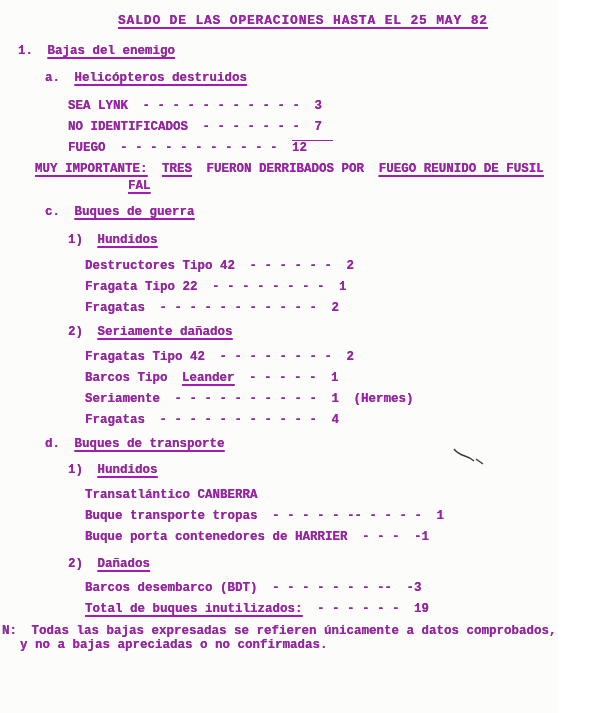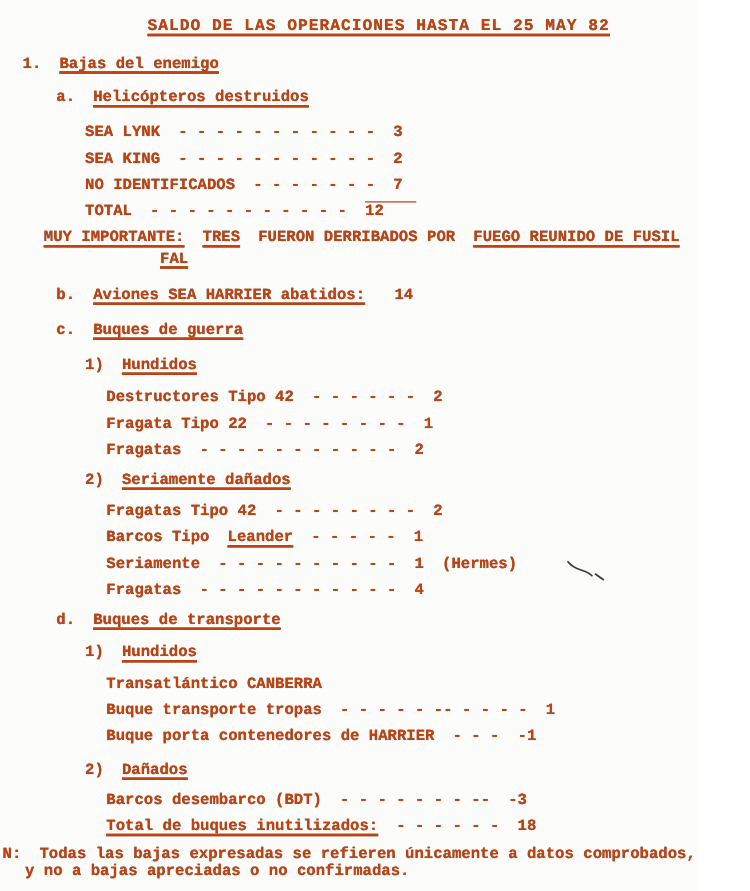--- a/index.html
+++ b/index.html
@@ -1,20 +1,20 @@
 <!DOCTYPE html>
 <html><head>
 <meta charset="utf-8">
 <style>
   html,body{margin:0;padding:0;background:#ffffff;}
   .page{
     position:relative;
     width:558px;height:713px;
     background:#fcfcfa;
-    color:#c2410c;
+    color:#a21caf;
     font-family:"Liberation Mono","DejaVu Sans Mono",monospace;
     font-size:12.5px;
     font-weight:bold;
     text-shadow:0 0 0.6px rgba(20,18,15,.7);
     overflow:hidden;
     box-sizing:border-box;
     padding-top:10px;
   }
   .line{line-height:21px;white-space:nowrap;}
   .line > span + span{margin-left:7px;}
@@ -49,52 +49,42 @@
     <span>a.</span>
     <span class="u">Helicópteros destruidos</span>
   </div>
 
   <div class="line ml68 mt7">
     <span>SEA LYNK</span>
     <span>- - - - - - - - - - -</span>
     <span>3</span>
   </div>
   <div class="line ml68">
-    <span>SEA KING</span>
-    <span>- - - - - - - - - - -</span>
-    <span>2</span>
-  </div>
-  <div class="line ml68">
     <span>NO IDENTIFICADOS</span>
     <span>- - - - - - -</span>
     <span>7</span>
   </div>
   <div class="line ml68">
-    <span>TOTAL</span>
+    <span>FUEGO</span>
     <span>- - - - - - - - - - -</span>
     <span class="sum">12</span>
   </div>
 
   <div class="imp">
     <div class="line ml35 mt1">
       <span class="u">MUY IMPORTANTE:</span>
       <span class="u">TRES</span>
       <span>FUERON DERRIBADOS POR</span>
       <span class="u">FUEGO REUNIDO DE FUSIL</span>
     </div>
     <div class="line ml128">
       <span class="u">FAL</span>
     </div>
   </div>
 
-  <div class="line ml45 mt10">
-    <span>b.</span>
-    <span class="u">Aviones SEA HARRIER abatidos:</span>
-    <span class="gap-l">14</span>
-  </div>
 
   <div class="line ml45 mt7">
     <span>c.</span>
     <span class="u">Buques de guerra</span>
   </div>
 
   <div class="line ml68 mt7">
     <span>1)</span>
     <span class="u">Hundidos</span>
   </div>
@@ -177,21 +167,21 @@
   </div>
 
   <div class="line ml85 mt3">
     <span>Barcos desembarco (BDT)</span>
     <span>- - - - - - - --</span>
     <span>-3</span>
   </div>
   <div class="line ml85">
     <span class="u">Total de buques inutilizados:</span>
     <span>- - - - - -</span>
-    <span>18</span>
+    <span>19</span>
   </div>
 
   <div class="foot mt4">
     <div class="line foot ml2">
       <span>N:</span>
       <span>Todas las bajas expresadas se refieren únicamente a datos comprobados,</span>
     </div>
     <div class="line foot ml20">
       <span>y no a bajas apreciadas o no confirmadas.</span>
     </div>

